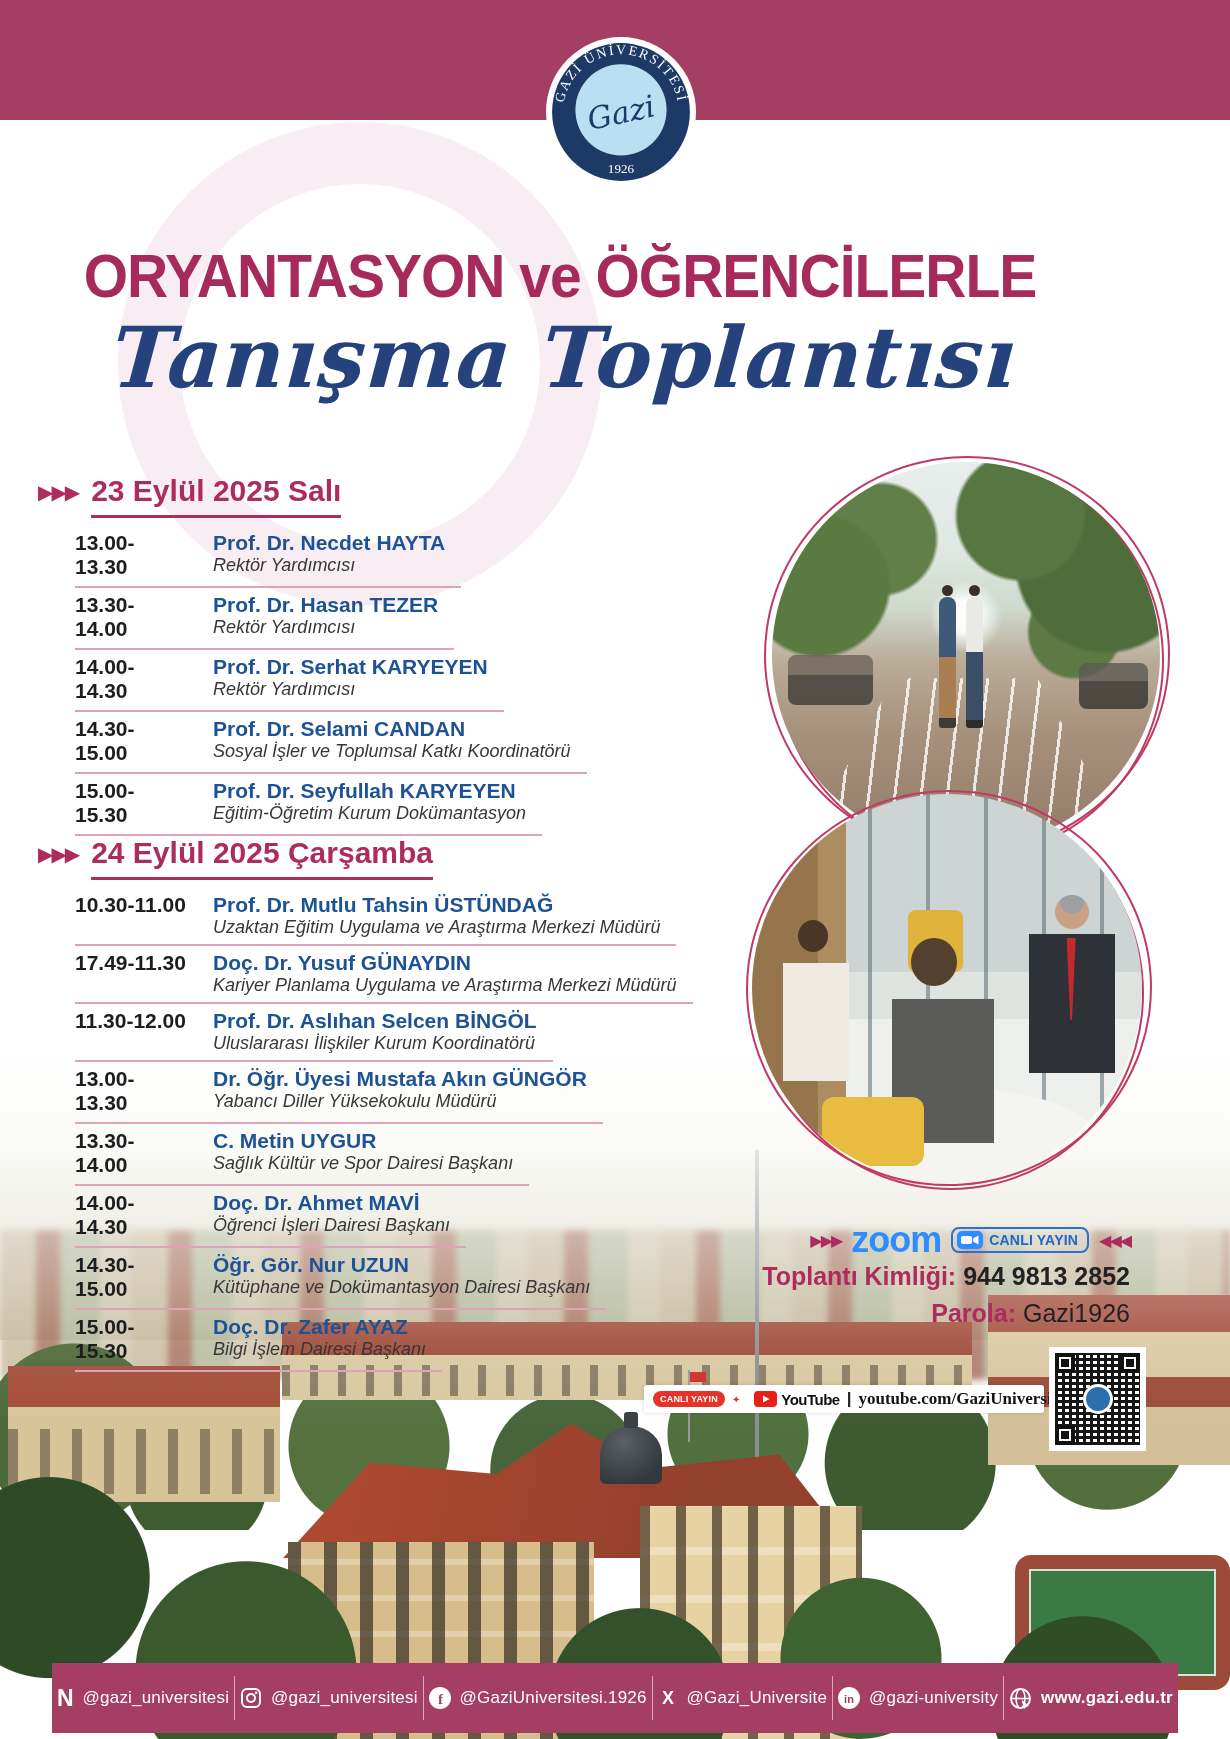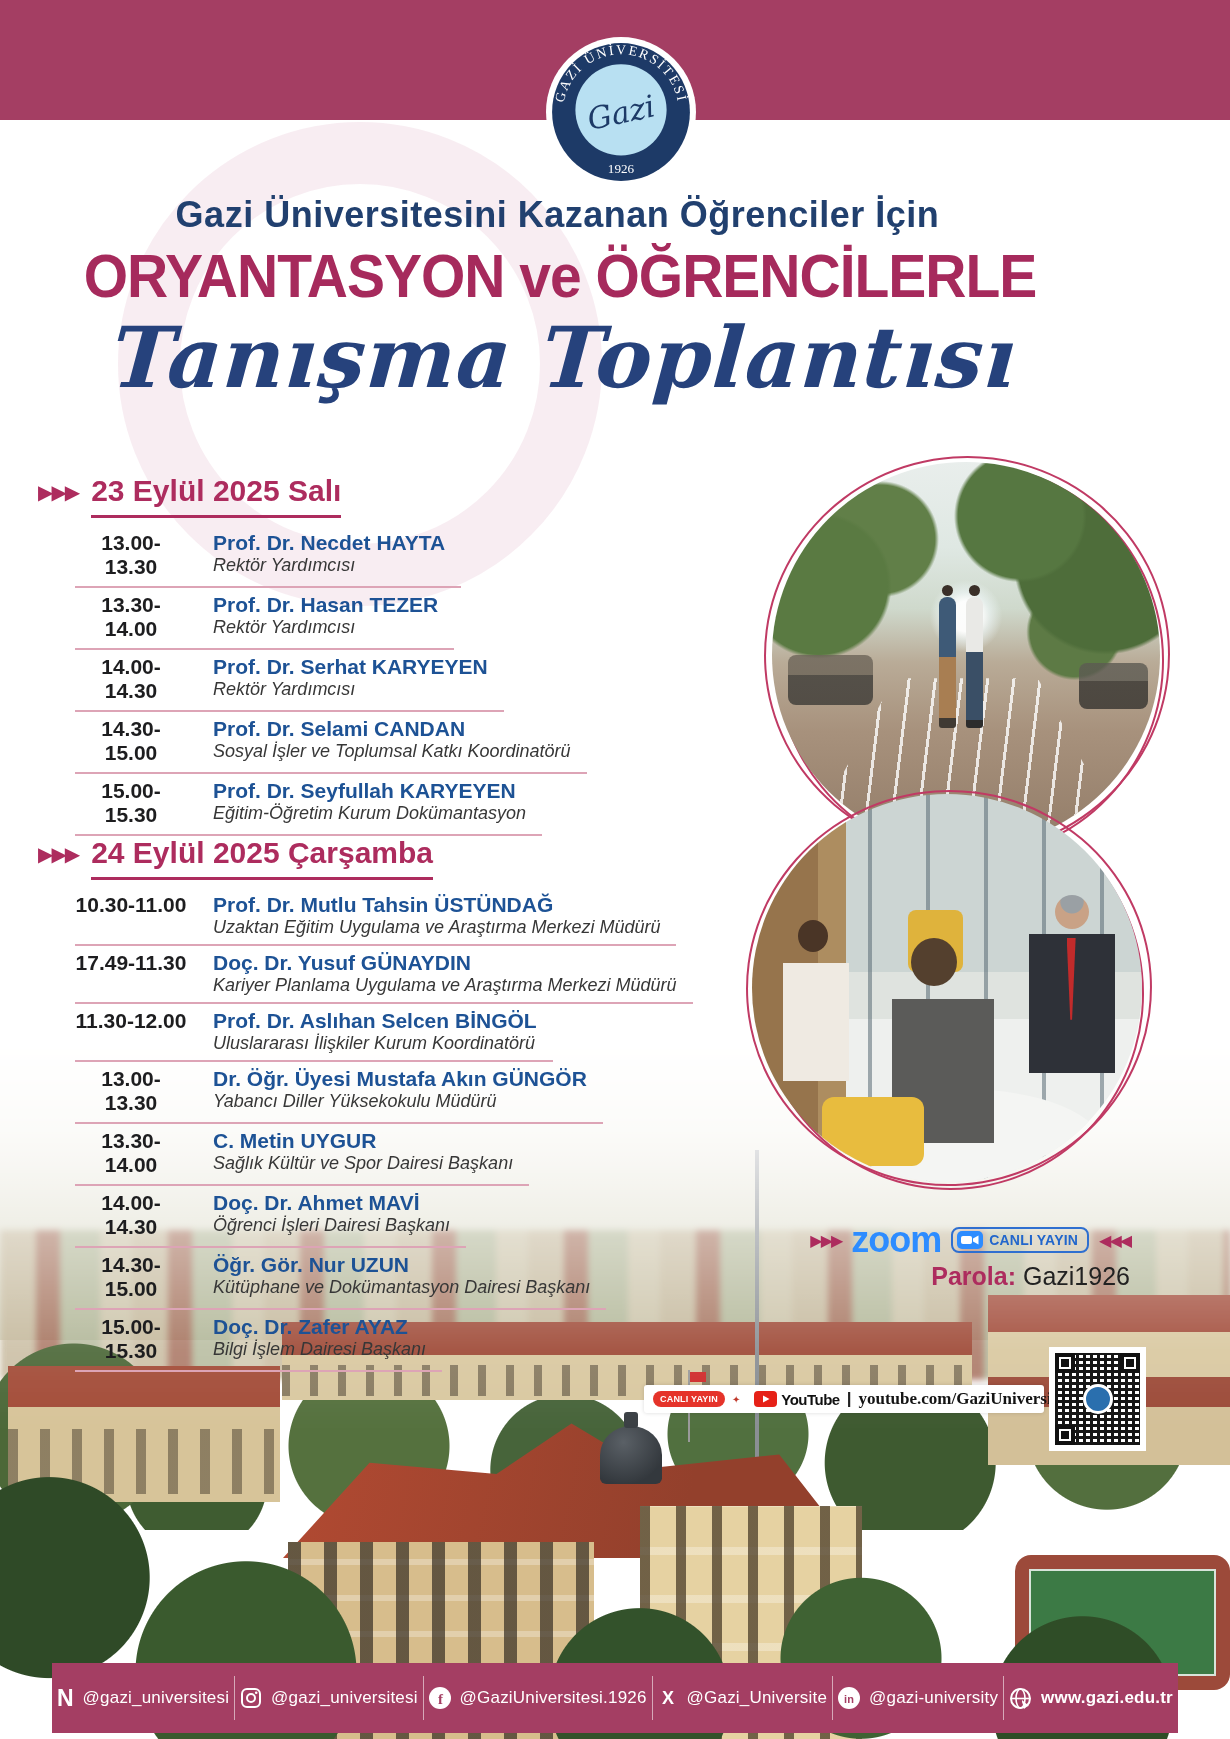--- a/index.html
+++ b/index.html
@@ -24,21 +24,21 @@
   
   .day{position:absolute;left:38px;}
   .day1{top:474px;} .day2{top:836px;}
   .dayhead{display:flex;align-items:flex-start;gap:13px;}
   .arrows{color:#ad2c5e;font-size:20px;line-height:1;padding-top:8px;letter-spacing:-2px;}
   .dayhead h2{margin:0;font-size:30px;font-weight:800;color:#ad2c5e;
               border-bottom:3px solid #ad2c5e;padding-bottom:7px;display:inline-block;}
   .rows{margin:13px 0 0 37px;}
   .srow{display:grid;grid-template-columns:112px max-content;column-gap:26px;
         width:max-content;margin-bottom:5px;}
-  .time{font-size:21px;font-weight:700;color:#1d1d1f;line-height:24px;text-align:center;}
+  .time{font-size:21px;font-weight:700;color:#1d1d1f;line-height:24px;}
   .nm{font-size:21px;font-weight:700;color:#1d5295;line-height:24px;}
   .rl{font-size:18px;font-style:italic;color:#373737;line-height:20px;}
   .sep{grid-column:1/-1;height:2px;background:#dda4b6;margin-top:7px;width:calc(100% + 16px);}
 
   
   .ring{position:absolute;border:2px solid #c03a64;border-radius:50%;}
   .r1a{left:764px;top:456px;width:402px;height:394px;transform:rotate(-4deg);}
   .r1b{left:776px;top:464px;width:384px;height:390px;transform:rotate(5deg);}
   .r2a{left:746px;top:790px;width:402px;height:392px;transform:rotate(-4deg);}
   .r2b{left:758px;top:798px;width:382px;height:388px;transform:rotate(5deg);}
@@ -200,21 +200,20 @@
           <path id="arcpath" d="M 18,75 A 57,57 0 0 1 132,75"></path>
         </defs>
       <text fill="#ffffff" font-size="13.5" font-family="Liberation Serif, serif" letter-spacing="2">
         <textPath href="#arcpath" startOffset="50%" text-anchor="middle">GAZİ ÜNİVERSİTESİ</textPath>
       </text>
       <text x="75" y="86" text-anchor="middle" fill="#1d3a67" font-size="30" font-family="DejaVu Serif, serif" font-style="italic" transform="rotate(-12 75 75)">Gazi</text>
       <text x="75" y="135" text-anchor="middle" fill="#ffffff" font-size="13" font-family="Liberation Serif, serif">1926</text>
     </svg>
   </div>
 
-  <div class="kicker">Gazi Üniversitesini Kazanan Öğrenciler İçin</div>
   <div class="maintitle">ORYANTASYON ve ÖĞRENCİLERLE</div>
   <div class="scripttitle">Tanışma Toplantısı</div>
 
   <div class="campus">
     <div class="c-sky"></div>
     <div class="c-town"></div>
     <div class="c-trees"></div>
     <div class="c-rightbldg"></div>
     <div class="c-longbldg"></div>
     <div class="c-leftbldg"></div>
@@ -380,20 +379,24 @@
         <svg width="26" height="18" viewBox="0 0 26 18">
           <rect x="0" y="0" width="26" height="18" rx="5" fill="#2d8cff"></rect>
           <rect x="4" y="5" width="11" height="8" rx="2" fill="#ffffff"></rect>
           <polygon points="16,7.5 21.5,4.5 21.5,13.5 16,10.5" fill="#ffffff"></polygon>
         </svg>
         <span class="bl">CANLI YAYIN</span>
       </span>
       <span class="arr">◀◀◀</span>
     </div>
     <div class="idline">
+      <span class="lbl">Toplantı Kimliği:</span>
+      <span class="val">944 9813 2852</span>
+    </div>
+    <div class="idline">
       <span class="lbl">Parola:</span>
       <span class="valr">Gazi1926</span>
     </div>
   </div>
 
   <div class="ytbar">
     <span class="ytpill">CANLI YAYIN</span>
     <span class="sparkle">✦</span>
     <span class="ytbrand">
       <svg width="23" height="16" viewBox="0 0 23 16">

